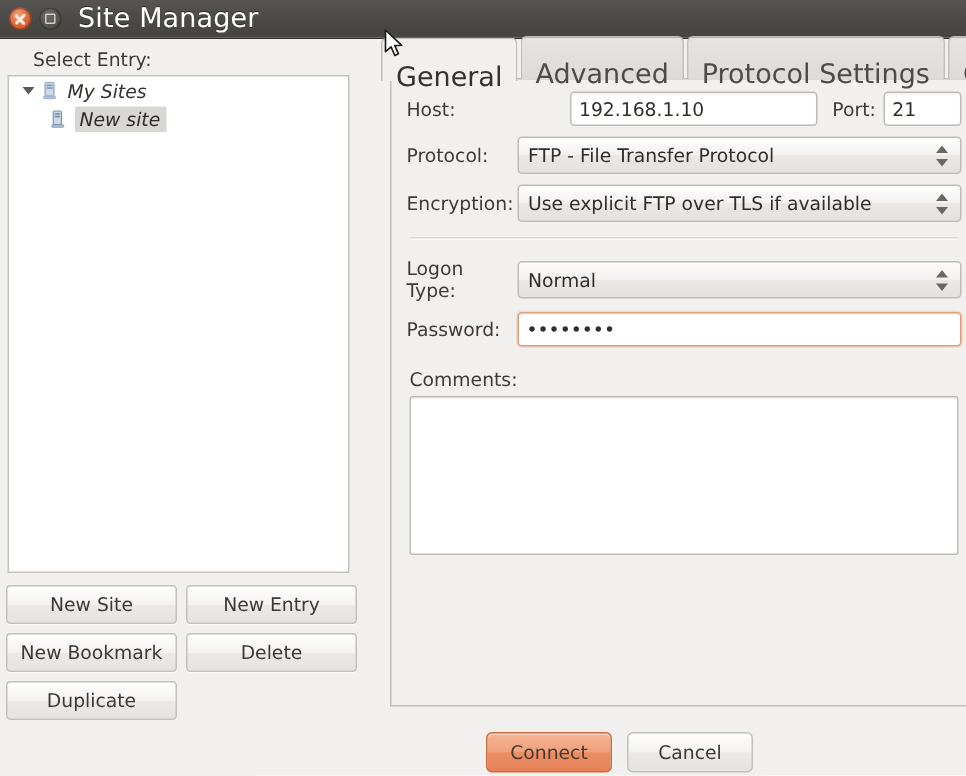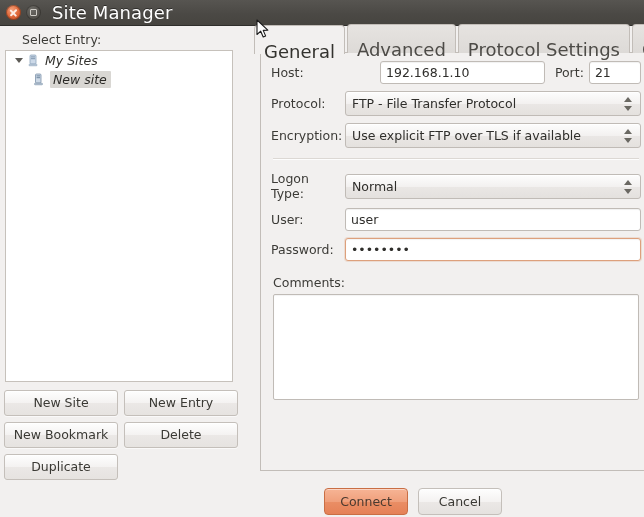--- a/index.html
+++ b/index.html
@@ -462,24 +462,20 @@
         <span class="field-label">Logon Type:</span>
         <span class="combo">
           <span>Normal</span>
           <span class="spin">
               <i class="up"></i>
               <i class="down"></i>
             </span>
         </span>
       </div>
 
-      <div class="field-row">
-        <span class="field-label">User:</span>
-        <span class="input user">user</span>
-      </div>
 
       <div class="field-row">
         <span class="field-label">Password:</span>
         <span class="input password focused">••••••••</span>
       </div>
 
       <div class="comments-label">Comments:</div>
       <div class="comments-box"></div>
 
     </div>

